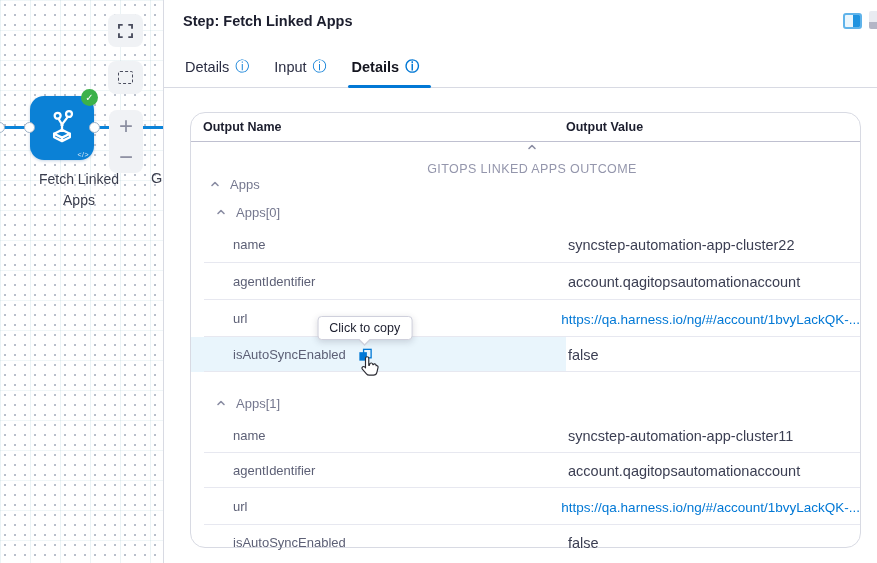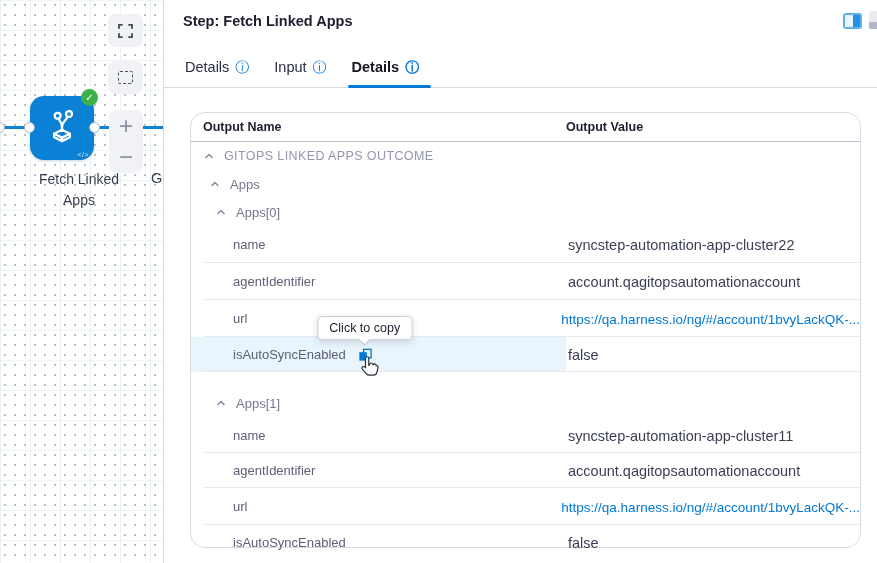--- a/index.html
+++ b/index.html
@@ -44,38 +44,38 @@
 
   
   .panel { position:absolute; left:164px; top:0; width:713px; height:563px; background:#fff; }
   .p-title { position:absolute; left:19px; top:13px; font-size:14.5px; font-weight:700; color:#1c1e2e; }
   .icon-split { position:absolute; left:679px; top:13px; width:19px; height:16px; border:2px solid #5fb3ea;
     border-radius:3px; background:#eaf6fd; overflow:hidden; cursor:pointer; }
   .icon-split i { position:absolute; right:0; top:0; bottom:0; width:7px; background:#1f93e0; }
   .icon-cut { position:absolute; left:705px; top:11px; width:12px; height:18px; border-radius:2px;
     background:linear-gradient(#e9ebf1 60%, #b3b6c6 60%); cursor:pointer; }
   .tabs { position:absolute; left:21px; top:54px; display:flex; gap:25px; align-items:center; height:26px; }
-  .tab { display:flex; align-items:center; gap:6px; font-size:14.5px; color:#2a2d42; cursor:pointer; }
+  .tab { display:flex; gap:6px; font-size:14.5px; color:#2a2d42; cursor:pointer; }
   .tab.active { font-weight:700; color:#14151f; }
   .tab .inf { color:#0278d5; font-size:14px; line-height:1; }
   .tabs-line { position:absolute; left:0; top:87px; width:713px; height:1px; background:#d8dae3; }
   .tab-underline { position:absolute; left:184px; top:85px; width:83px; height:3px; background:#0278d5; border-radius:2px; }
 
   
   .card { position:absolute; left:26px; top:112px; width:671px; height:436px;
     border:1px solid #d8dae3; border-radius:15px; background:#fff; }
   .thead { height:29px; display:flex; align-items:center; border-bottom:1px solid #bfc0d0;
     font-size:12.5px; font-weight:700; color:#1c1e2e; }
   .thead .c1 { width:375px; padding-left:12px; }
   .thead .c2 { flex:1; }
   .row { position:relative; display:flex; align-items:center; }
   .row.group { gap:10px; cursor:pointer; }
   .row.h28 { height:28px; } .row.h30 { height:30px;margin-top:16px; }
   .row.h37 { height:37px; } .row.h35 { height:35px; }
-  .lvl0 { padding-left:13px; } .lvl1 { padding-left:19px; } .lvl2 { padding-left:25px; }
+  .lvl0 { padding-left:13px;flex-direction:column; } .lvl1 { padding-left:19px; } .lvl2 { padding-left:25px; }
   .chev { display:flex; align-items:center; }
   .glabel { font-size:13px; color:#75788f; }
   .glabel.caps { font-size:12.5px; letter-spacing:.4px; color:#9496ac; }
   .cell.key { width:375px; height:100%; display:flex; align-items:center; padding-left:42px;
     font-size:13px; color:#5d6076; }
   .cell.val { flex:1; padding-left:2px; font-size:14.5px; color:#3b3e52; white-space:nowrap; }
   .cell.val .link { color:#0278d5; cursor:pointer; font-size:13.5px; }
   .hr { position:absolute; left:13px; right:0; bottom:0; height:1px; background:#e7e8f0; }
   .row.hl .cell.key { background:#e9f5fc; }
 

